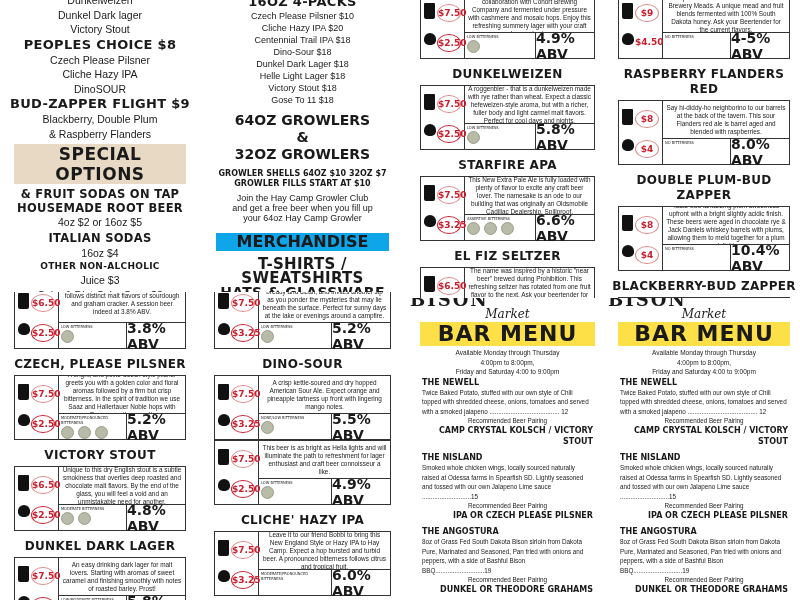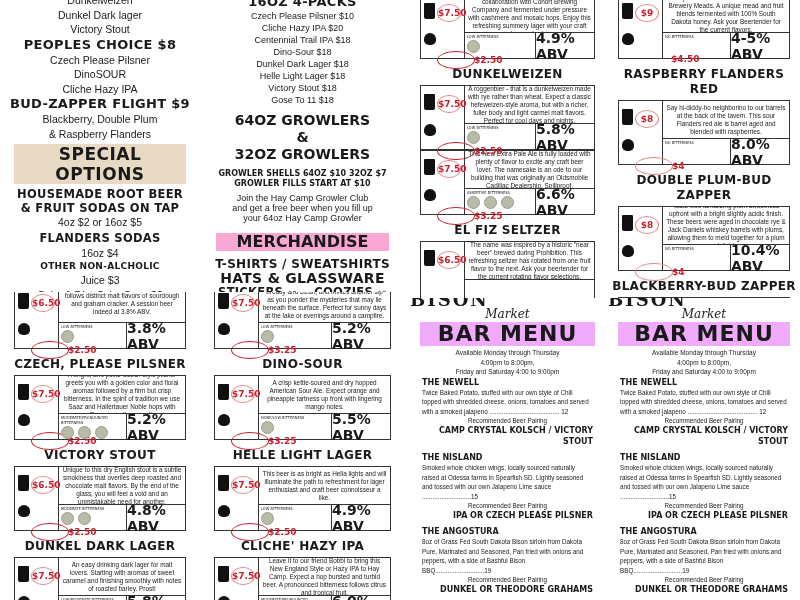--- a/index.html
+++ b/index.html
@@ -11,72 +11,72 @@
   .q-bl { left: 0; top: 292px; width: 200px; height: 308px; }
   .q-bm { left: 200px; top: 292px; width: 205px; height: 308px; }
   .q-tr1 { left: 410px; top: 0; width: 195px; height: 298px; }
   .q-tr2 { left: 608px; top: 0; width: 192px; height: 298px; }
   .q-br1 { left: 410px; top: 298px; width: 195px; height: 302px; }
   .q-br2 { left: 608px; top: 298px; width: 192px; height: 302px; }
   .line { font-size: 10.5px; line-height: 14.5px; text-align: center; font-family: "Liberation Sans Narrow", "Liberation Sans", sans-serif; }
   .head { font-weight: bold; font-size: 13px; line-height: 16px; text-align: center; letter-spacing: 0.3px; font-family: "DejaVu Sans", sans-serif; }
   .head-big { font-weight: bold; font-size: 14px; line-height: 17px; text-align: center; font-family: "DejaVu Sans", sans-serif; }
   .banner { background: #e8d9c4; font-weight: bold; font-size: 17px; line-height: 20px; text-align: center; margin: 3px 14px; letter-spacing: 0.5px; font-family: "DejaVu Sans", sans-serif; }
-  .banner-mid { background: #f9a8d4; font-weight: bold; font-size: 16px; line-height: 18px; text-align: center; margin: 6px 16px; font-family: "DejaVu Sans", sans-serif; }
+  .banner-mid { background: #0ea5e9; font-weight: bold; font-size: 16px; line-height: 18px; text-align: center; margin: 6px 16px; font-family: "DejaVu Sans", sans-serif; }
   .small-bold { font-weight: bold; font-size: 8px; line-height: 10px; text-align: center; font-family: "DejaVu Sans", sans-serif; }
   .tiny { font-size: 8.5px; line-height: 9.5px; text-align: center; font-family: "Liberation Sans Narrow", "Liberation Sans", sans-serif; }
 
   
   .beer-title { font-weight: bold; font-size: 12px; line-height: 15px; text-align: center; margin: 8px 0 3px; font-family: "DejaVu Sans", sans-serif; letter-spacing: 0.3px; }
   .card { border: 1.3px solid #333; margin: 0 14px; display: grid; grid-template-columns: 44px 1fr 58px; grid-template-rows: 38px 25px; }
   .card .icons { grid-row: 1 / span 2; border-right: 1.3px solid #333; position: relative; }
   .card .desc { grid-column: 2 / span 2; border-bottom: 1.3px solid #333; font-size: 6.4px; line-height: 8px; padding: 2px 3px; text-align: center; font-family: "Liberation Sans Narrow", "Liberation Sans", sans-serif; overflow: hidden; display: flex; align-items: center; justify-content: center; }
   .card .bitter { border-right: 1.3px solid #333; position: relative; padding: 1px 2px; }
   .card .bitter .blabel { font-size: 4px; line-height: 5px; text-transform: uppercase; }
   .card .bitter .dots { display: flex; gap: 4px; margin-top: 1px; }
   .dot { width: 13px; height: 13px; border-radius: 50%; background: #b7bba7; border: 1px solid #9a9e8a; }
   .card .abv { font-weight: bold; font-size: 14px; display: flex; align-items: center; justify-content: center; font-family: "DejaVu Sans", sans-serif; }
   .glass { position: absolute; left: 3px; width: 11px; height: 16px; background: #111; border-radius: 1px 1px 2px 2px; }
   .glass.g1 { top: 8px; }
   .glass.g2 { top: 38px; width: 12px; height: 12px; border-radius: 50% 50% 40% 40%; }
   .price { position: absolute; left: 16px; width: 24px; height: 18px; border: 1px solid #d88; border-radius: 50%; color: #c8202e; font-weight: bold; font-size: 9px; line-height: 16px; text-align: center; font-family: "DejaVu Sans", sans-serif; }
   .price.p1 { top: 9px; }
-  .price.p2 { top: 56px; border: 1.5px solid #c8202e; padding-left: 36px; }
+  .price.p2 { top: 39px; border: 1.5px solid #c8202e; }
 
   
   .logo { font-weight: bold; font-size: 18px; line-height: 16px; letter-spacing: 2px; font-family: "DejaVu Serif", serif; margin-top: -6px; }
   .logo-market { text-align: center; font-style: italic; font-size: 12px; line-height: 12px; font-family: "DejaVu Serif", serif; }
-  .barmenu { background: #f0abfc; font-weight: bold; font-size: 22px; line-height: 24px; text-align: center; margin: 2px 10px 2px; letter-spacing: 1px; font-family: "DejaVu Sans", sans-serif; }
+  .barmenu { background: #fde047; font-weight: bold; font-size: 22px; line-height: 24px; text-align: center; margin: 2px 10px 2px; letter-spacing: 1px; font-family: "DejaVu Sans", sans-serif; }
   .avail { font-size: 6.5px; line-height: 9.5px; text-align: center; font-family: "Liberation Sans Narrow", "Liberation Sans", sans-serif; }
   .dish { padding: 0 12px; margin-top: 6px; }
   .dish-name { font-weight: bold; font-size: 8px; line-height: 10px; font-family: "DejaVu Sans", sans-serif; }
   .dish-desc { font-size: 6.3px; line-height: 9.5px; font-family: "Liberation Sans Narrow", "Liberation Sans", sans-serif; }
   .pair-label { font-size: 6.3px; line-height: 9px; text-align: center; font-family: "Liberation Sans Narrow", "Liberation Sans", sans-serif; }
   .pair { font-weight: bold; font-size: 8px; line-height: 11px; text-align: right; font-family: "DejaVu Sans", sans-serif; }
 </style>
 </head>
 <body>
 
 <div class="quad q-tl">
   <div style="margin-top:-7px">
     <div class="line">Dunkelweizen</div>
     <div class="line">Dunkel Dark lager</div>
     <div class="line">Victory Stout</div>
     <div class="head">PEOPLES CHOICE $8</div>
     <div class="line">Czech Please Pilsner</div>
+    <div class="line">Cliche Hazy IPA</div>
     <div class="line">DinoSOUR</div>
-    <div class="line">Cliche Hazy IPA</div>
     <div class="head">BUD-ZAPPER FLIGHT $9</div>
     <div class="line">Blackberry, Double Plum</div>
     <div class="line">&amp; Raspberry Flanders</div>
     <div class="banner">SPECIAL OPTIONS</div>
+    <div class="head" style="font-size:11.5px;line-height:14px">&amp; FRUIT SODAS ON TAP</div>
     <div class="head" style="font-size:11.5px;line-height:14px">HOUSEMADE ROOT BEER</div>
-    <div class="head" style="font-size:11.5px;line-height:14px">&amp; FRUIT SODAS ON TAP</div>
     <div class="line">4oz $2 or 16oz $5</div>
-    <div class="head" style="font-size:11.5px">FLANDERS SODAS</div>
+    <div class="head" style="font-size:11.5px">ITALIAN SODAS</div>
     <div class="line">16oz $4</div>
     <div class="head" style="font-size:9px;line-height:13px">OTHER NON-ALCHOLIC</div>
     <div class="line">Juice $3</div>
     <div class="line">Coke &amp; Diet Coke Cans $3</div>
 
   </div>
 </div>
 
 <div class="quad q-tm">
   <div style="margin-top:-6px">
@@ -91,21 +91,21 @@
     <div class="line" style="font-size:9px;line-height:12px">Gose To 11 $18</div>
     <div style="height:6px"></div>
     <div class="head-big">64OZ GROWLERS</div>
     <div class="head-big">&amp;</div>
     <div class="head-big">32OZ GROWLERS</div>
     <div style="height:6px"></div>
     <div class="small-bold">GROWLER SHELLS 64OZ $10 32OZ $7</div>
     <div class="small-bold">GROWLER FILLS START AT $10</div>
     <div class="tiny" style="margin:4px 30px 0;font-size:9px;line-height:10px">Join the Hay Camp Growler Club and get a free beer when you fill up your 64oz Hay Camp Growler</div>
     <div class="banner-mid" style="margin-top:10px">MERCHANDISE</div>
-    <div class="head" style="font-size:12px;line-height:14px;margin-top:6px">T-SHIRTS / SWEATSHIRTS</div>
+    <div class="head" style="font-size:15px;line-height:14px;margin-top:6px">T-SHIRTS / SWEATSHIRTS</div>
     <div class="head" style="font-size:14px;line-height:14px">HATS &amp; GLASSWARE</div>
     <div class="head" style="font-size:11.5px;line-height:14px">
       <span>STICKERS</span>
       <span style="font-size:7px;font-weight:normal">$2</span>
       &nbsp;&nbsp;
       <span>COOZIES</span>
       <span style="font-size:7px;font-weight:normal">$3</span>
     </div>
   </div>
 </div>
@@ -210,21 +210,20 @@
         </div>
       <div class="desc">A crisp kettle-soured and dry hopped American Sour Ale. Expect orange and pineapple tartness up front with lingering mango notes.</div>
       <div class="bitter">
           <div class="blabel">NONE/LOW BITTERNESS</div>
           <div class="dots">
             <span class="dot"></span>
           </div>
         </div>
       <div class="abv">5.5% ABV</div>
     </div>
-    <div class="beer-title">HELLE LIGHT LAGER</div>
     <div class="card">
       <div class="icons">
           <span class="glass g1"></span>
           <span class="price p1">$7.50</span>
           <span class="glass g2"></span>
           <span class="price p2">$2.50</span>
         </div>
       <div class="desc">This beer is as bright as Hella lights and will illuminate the path to refreshment for lager enthusiast and craft beer connoisseur a like.</div>
       <div class="bitter">
           <div class="blabel">LOW BITTERNESS</div>
@@ -279,20 +278,21 @@
         </div>
       <div class="desc">A roggenbier - that is a dunkelweizen made with rye rather than wheat. Expect a classic hefeweizen-style aroma, but with a richer, fuller body and light carmel malt flavors. Perfect for cool days and nights.</div>
       <div class="bitter">
           <div class="blabel">LOW BITTERNESS</div>
           <div class="dots">
             <span class="dot"></span>
           </div>
         </div>
       <div class="abv">5.8% ABV</div>
     </div>
+    <div class="beer-title">STARFIRE APA</div>
     <div class="card" style="margin:0 10px">
       <div class="icons">
           <span class="glass g1"></span>
           <span class="price p1">$7.50</span>
           <span class="glass g2"></span>
           <span class="price p2">$3.25</span>
         </div>
       <div class="desc">This New Extra Pale Ale is fully loaded with plenty of flavor to excite any craft beer lover. The namesake is an ode to our building that was originally an Oldsmobile Cadillac Dealership. Spillproof.</div>
       <div class="bitter">
           <div class="blabel">ASSERTIVE BITTERNESS</div>

